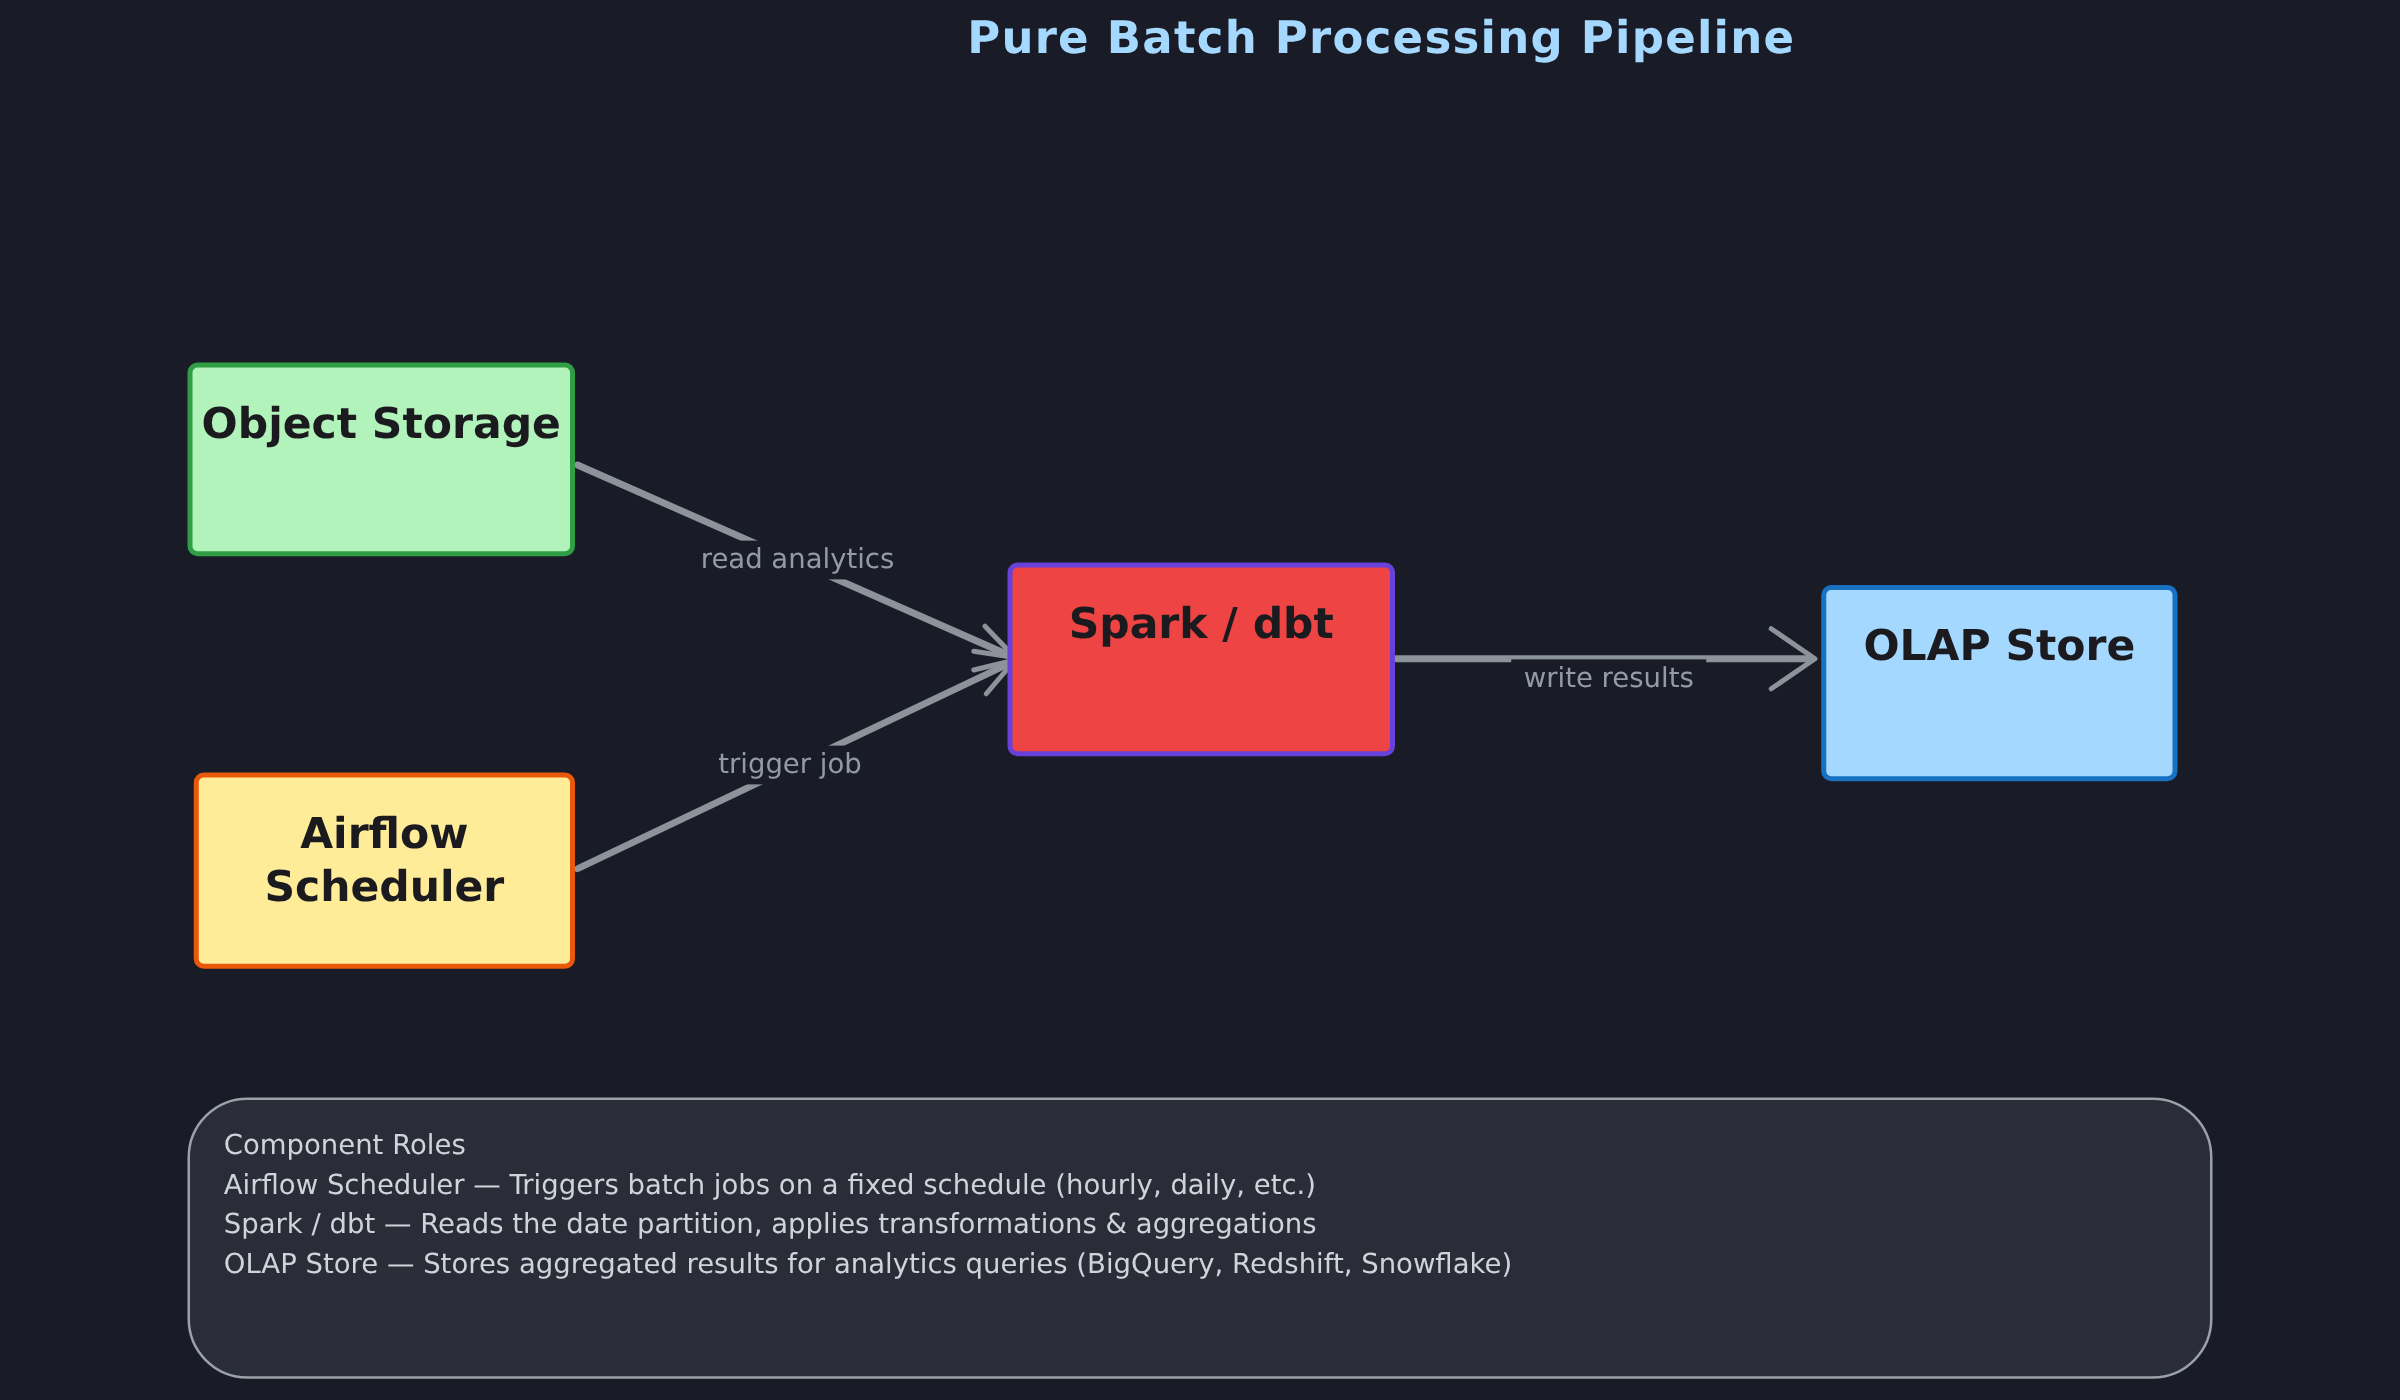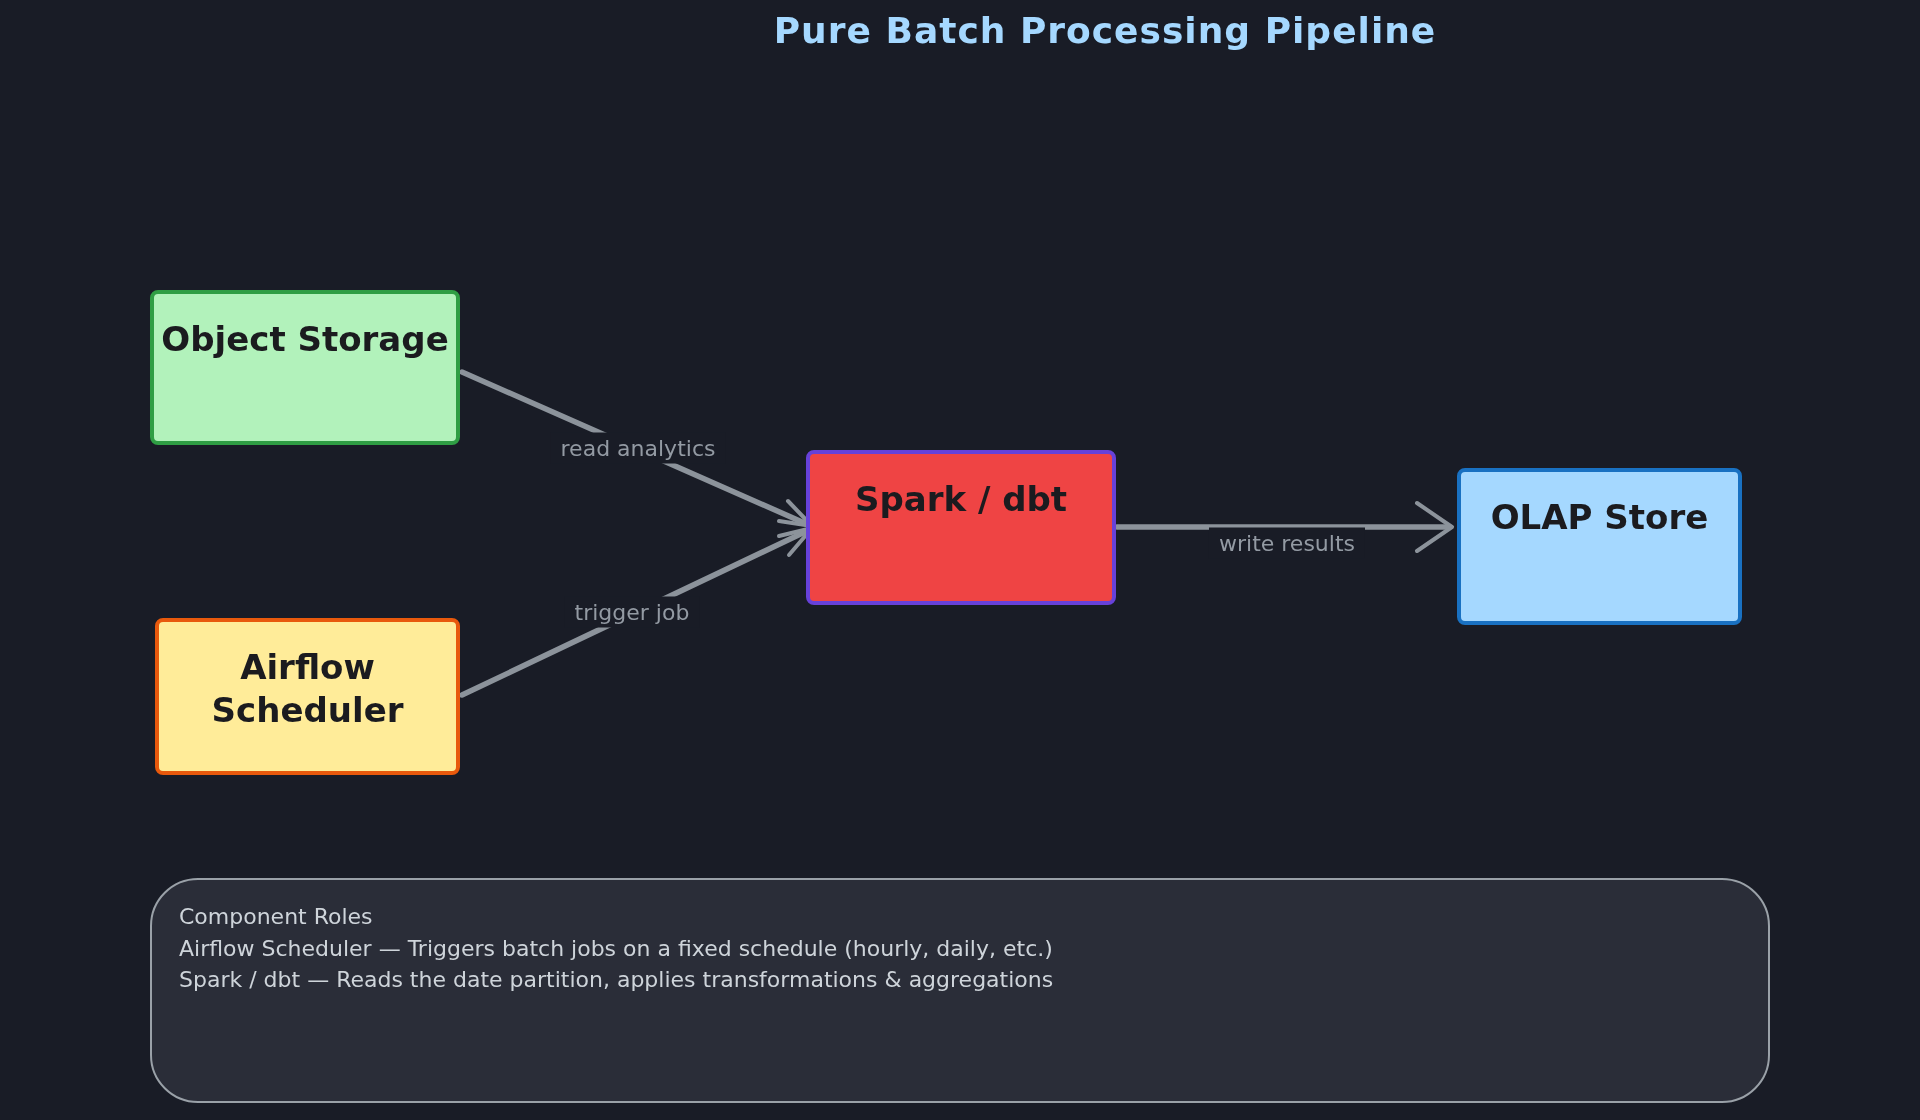--- a/index.html
+++ b/index.html
@@ -99,13 +99,14 @@
 </div>
 
 <span class="edge-label edge-label-read">read analytics</span>
 <span class="edge-label edge-label-trigger">trigger job</span>
 <span class="edge-label edge-label-write">write results</span>
 
 <div class="notes-panel">
   <div>Component Roles</div>
   <div>Airflow Scheduler — Triggers batch jobs on a fixed schedule (hourly, daily, etc.)</div>
   <div>Spark / dbt — Reads the date partition, applies transformations &amp; aggregations</div>
+  <div>OLAP Store — Stores aggregated results for analytics queries (BigQuery, Redshift, Snowflake)</div>
 </div>
 
 </body></html>

